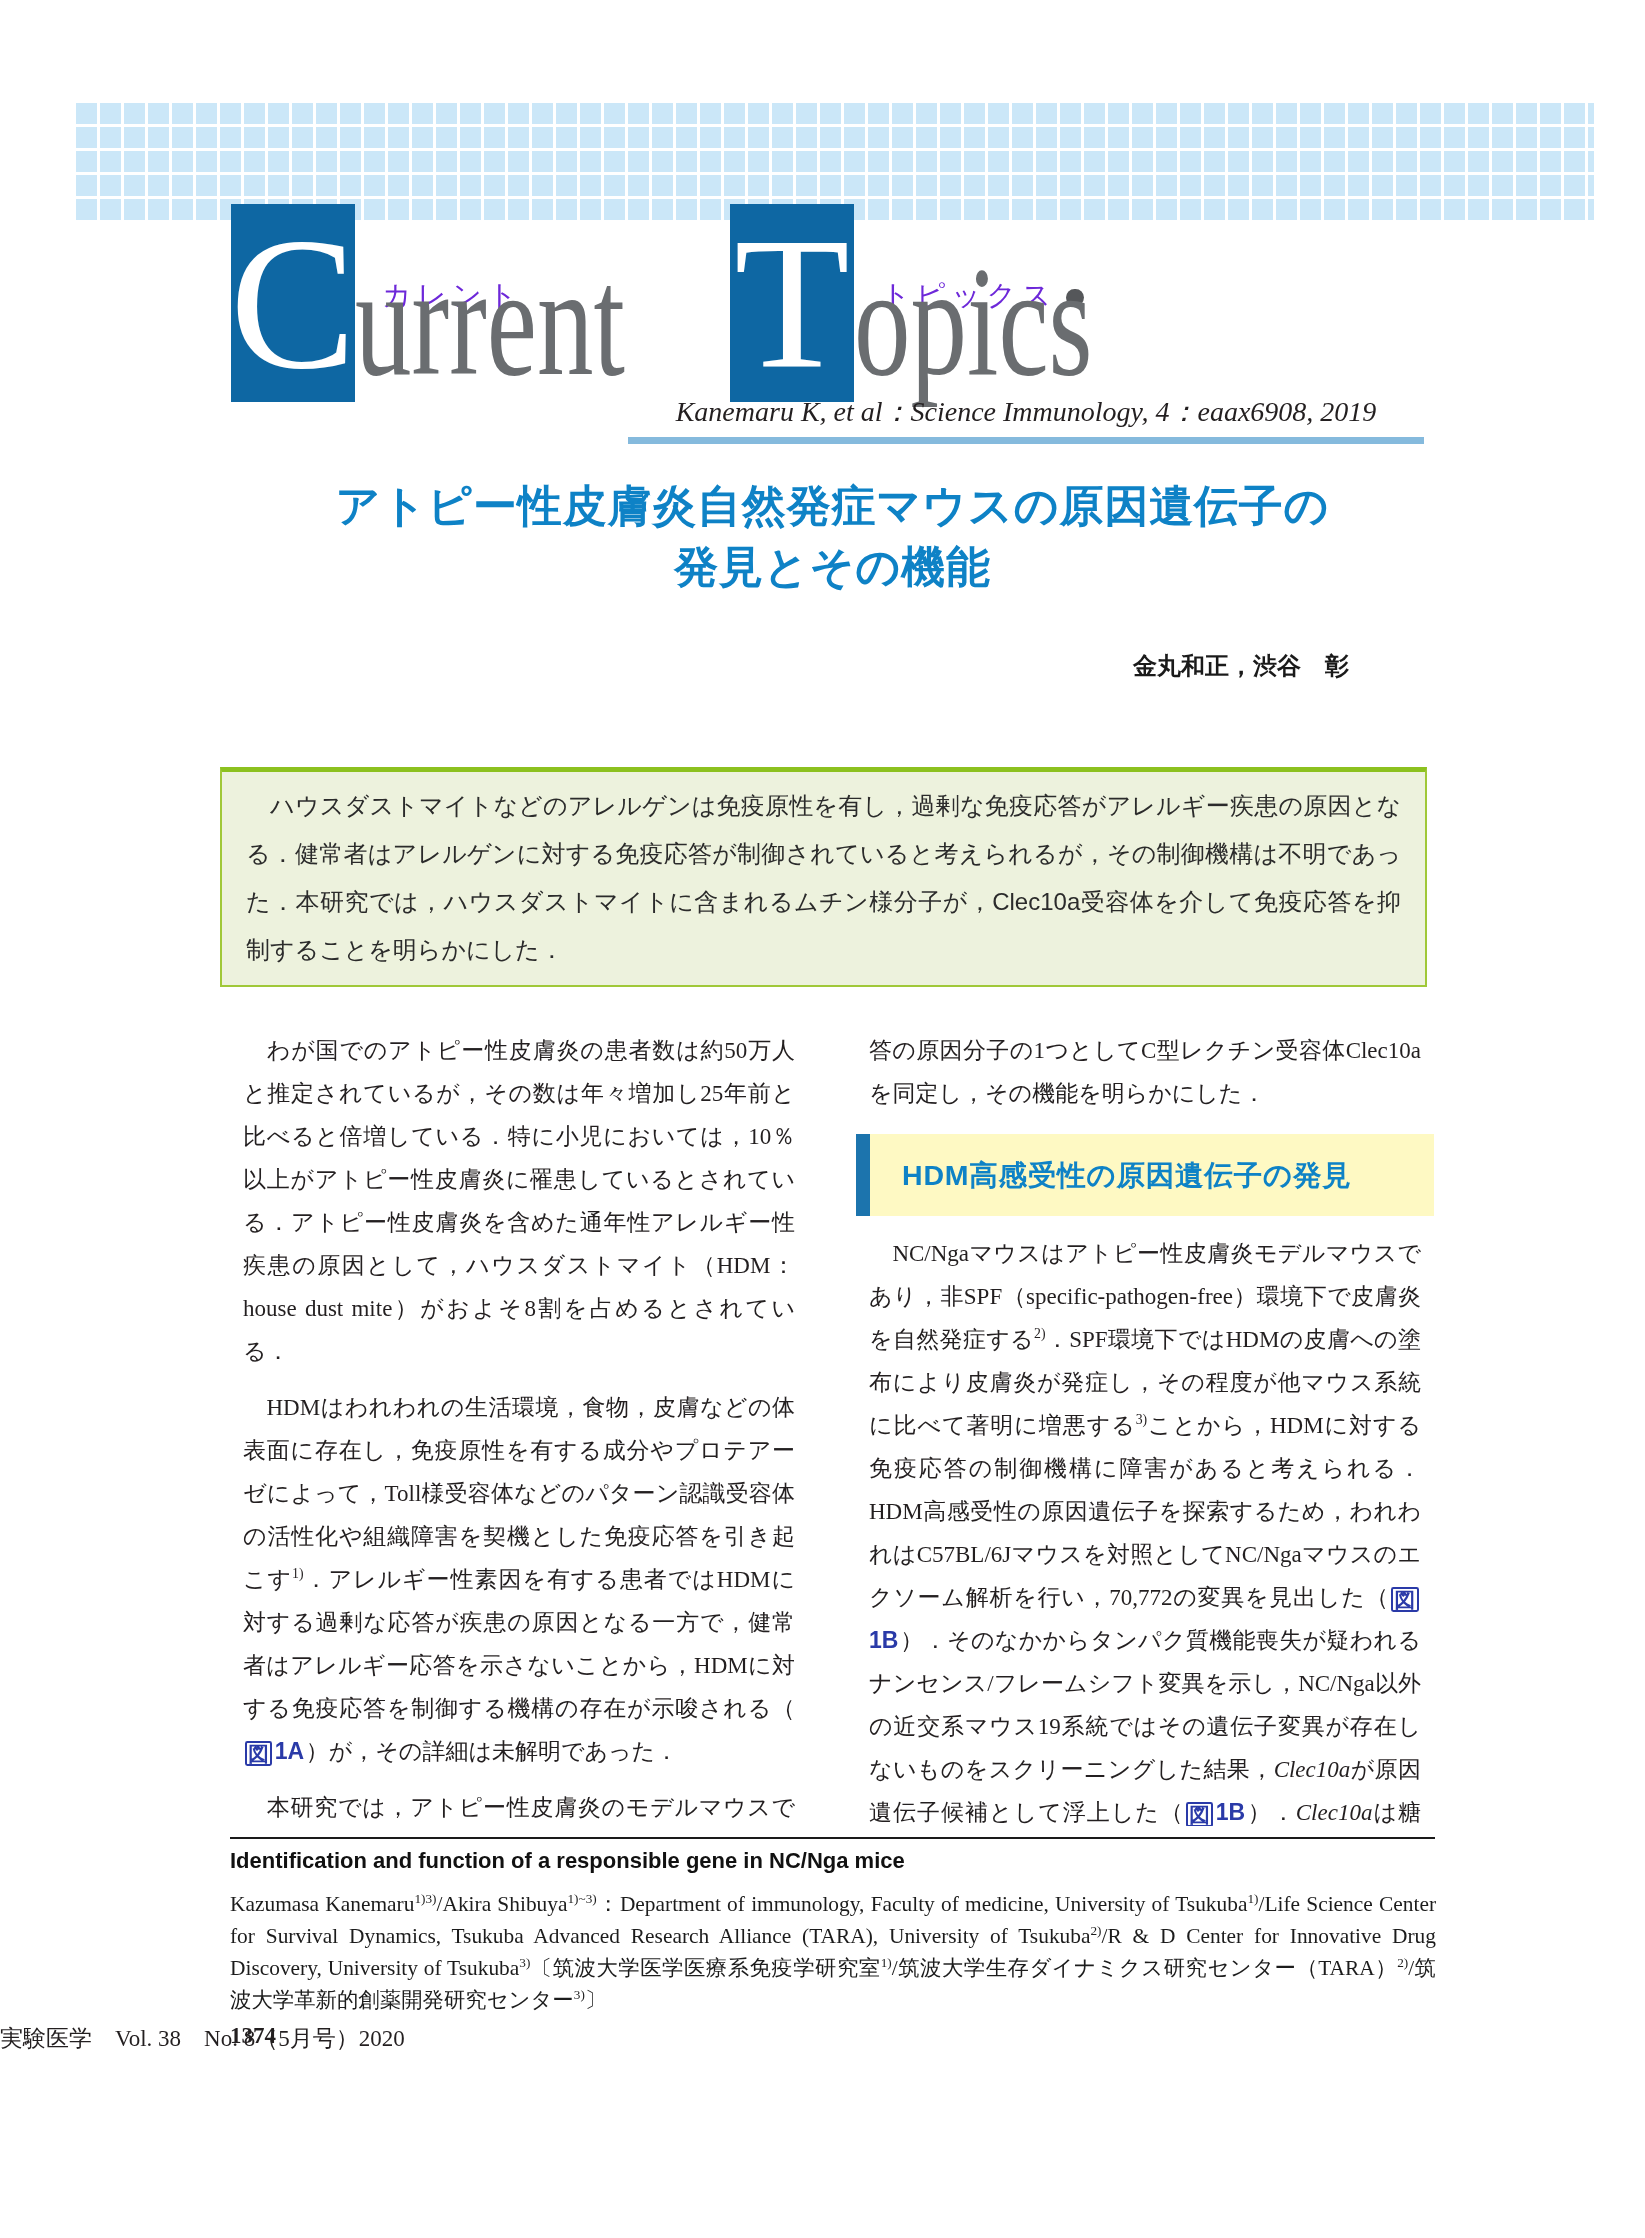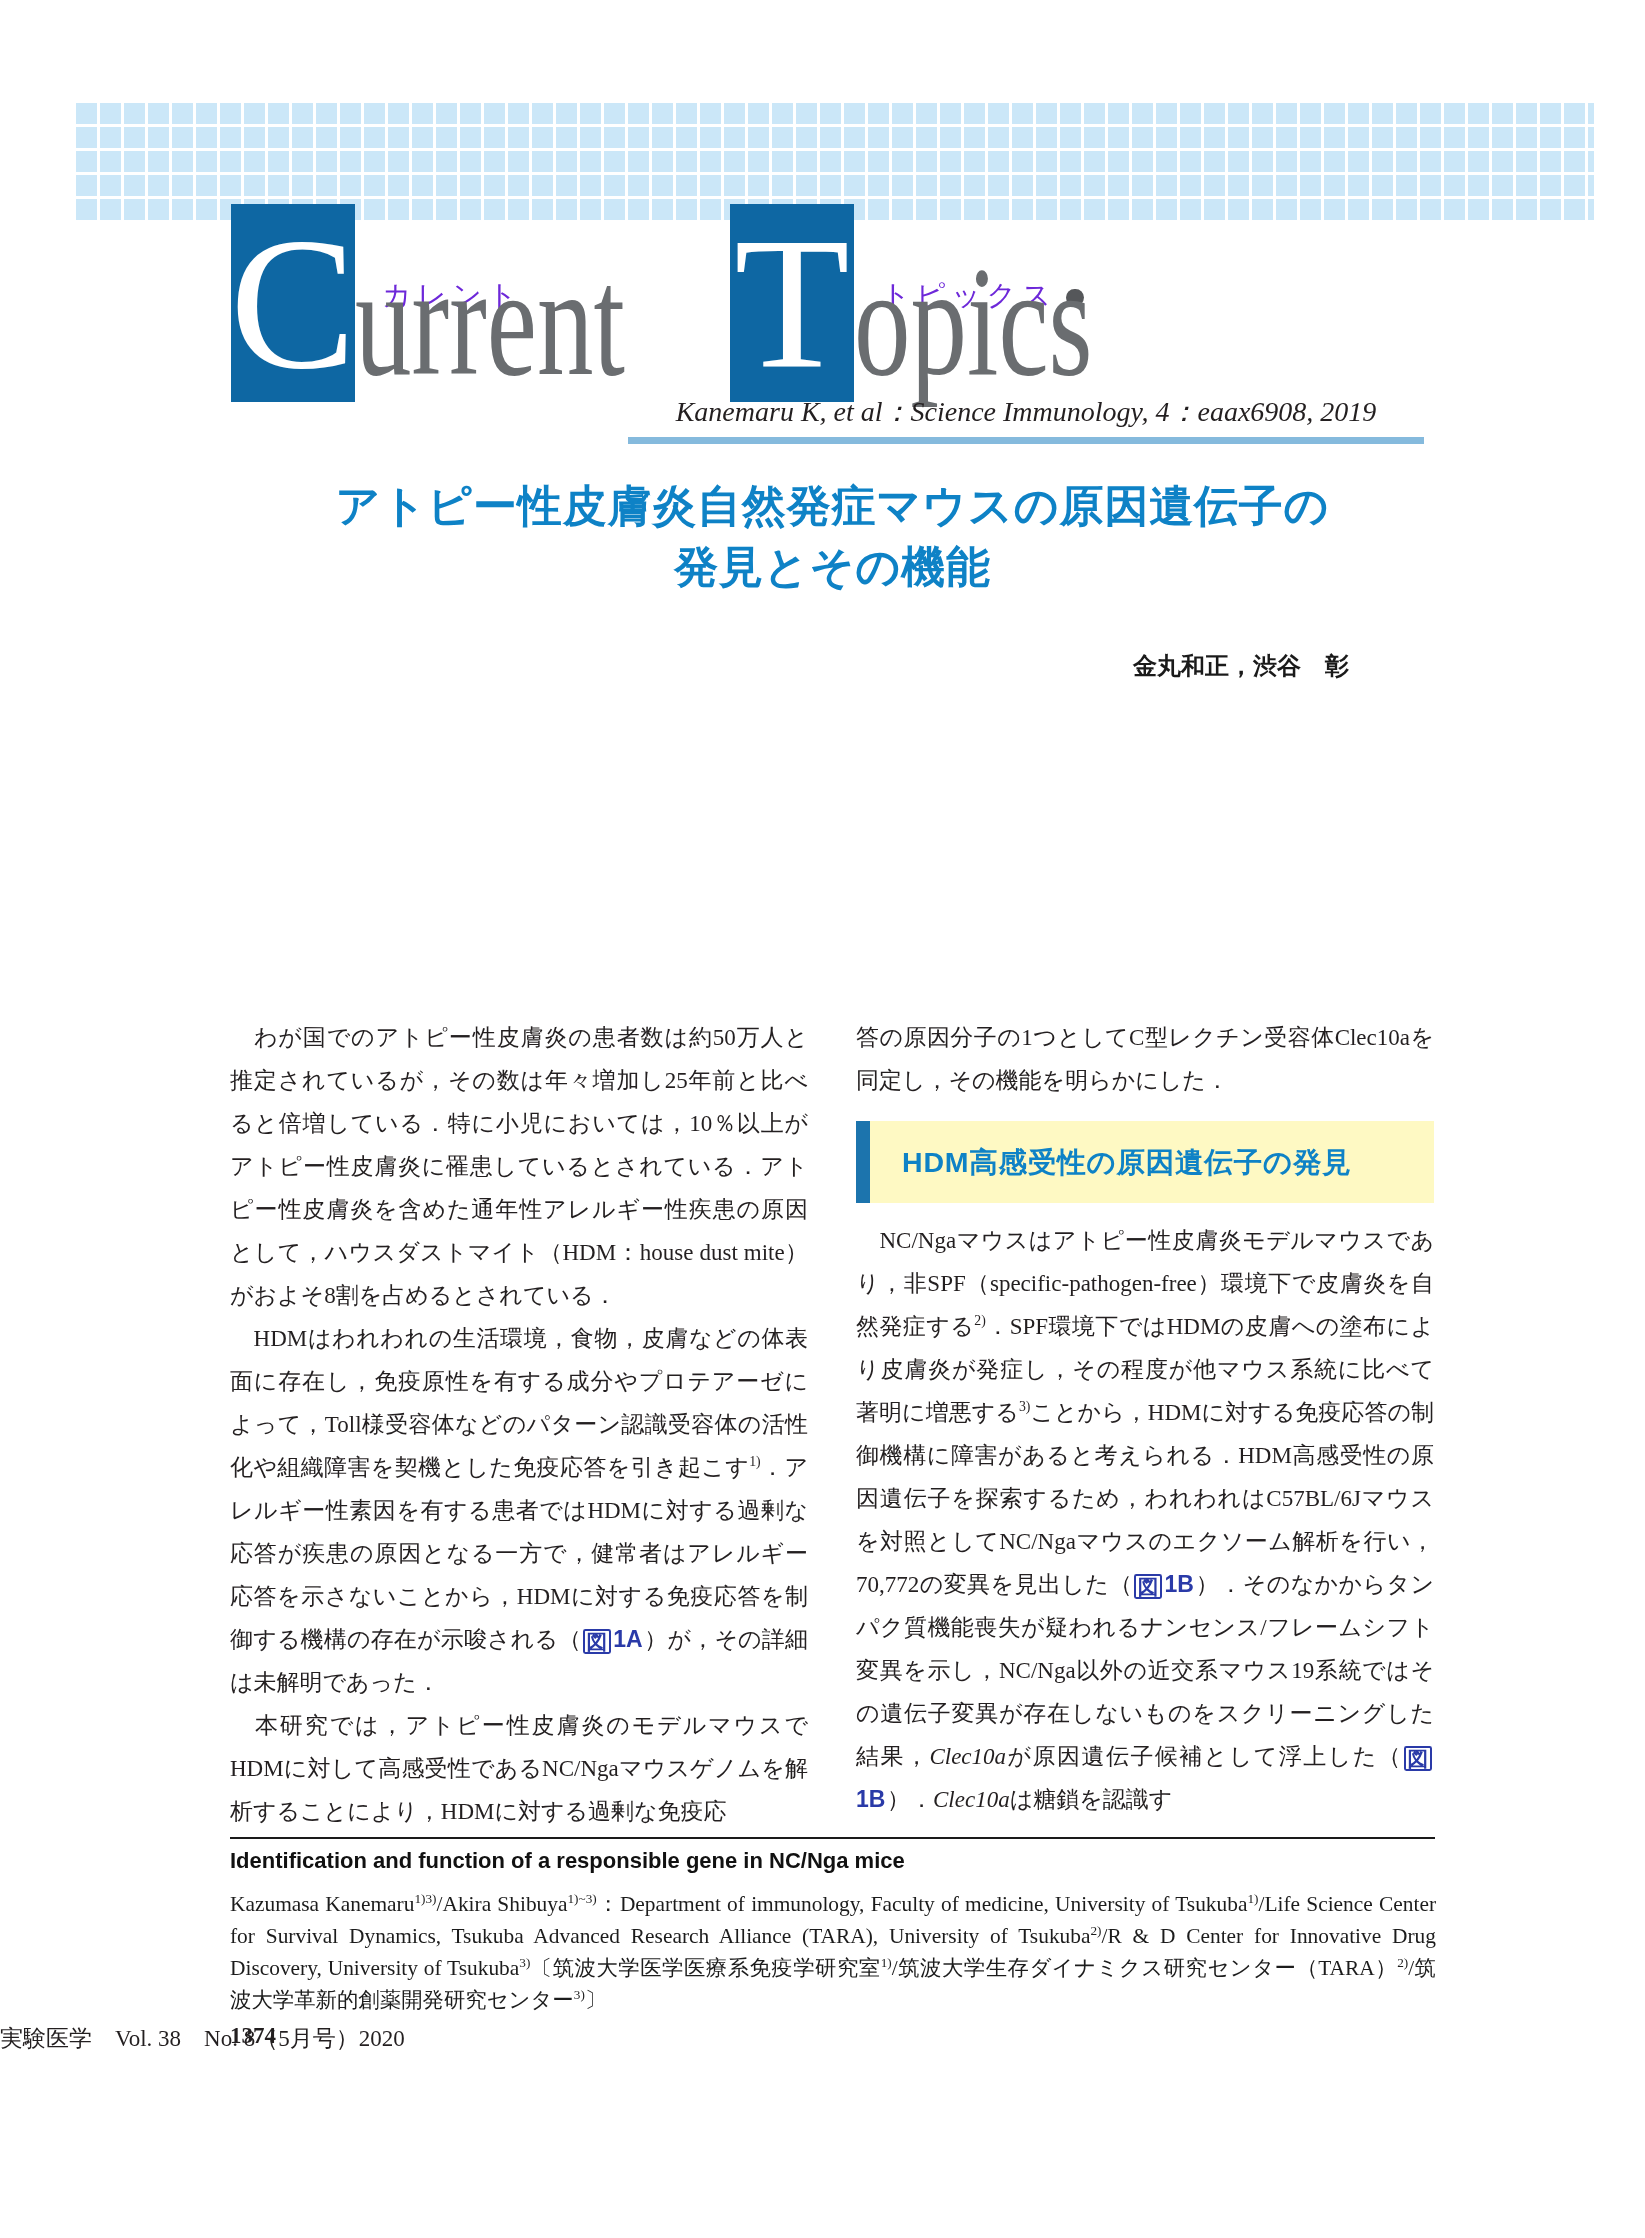--- a/index.html
+++ b/index.html
@@ -70,21 +70,21 @@
     font-size:24px; line-height:48px; color:#2b2b2b; text-align:justify;
   }
 
   
   .col {
     position:absolute; top:1016px; width:578px; height:810px; overflow:hidden;
     font-size:23px; line-height:43px; text-align:justify;
   }
   .col-left  { left:230px; }
   .col-right { left:856px; }
-  .col p { margin:0; }
+  .col p { margin:13px; }
 
   .sec-head {
     position:relative; display:flex; align-items:center; height:82px;
     background:#fef9c3; margin:19px 0 16px 0; padding-left:46px; box-sizing:border-box;
   }
   .sec-bar { position:absolute; left:0; top:0; bottom:0; width:13.5px; background:#1c74ad; }
   .sec-txt {
     font-family:"Liberation Sans","DejaVu Sans",sans-serif; font-weight:bold;
     font-size:28.5px; color:#0e82c6; letter-spacing:0.8px;
   }
@@ -148,20 +148,23 @@
     <span>Kanemaru K, et al：Science Immunology, 4：eaax6908, 2019</span>
   </div>
 
   <h1 class="title">
     <span class="tl">アトピー性皮膚炎自然発症マウスの原因遺伝子の</span>
     <span class="tl">発見とその機能</span>
   </h1>
 
   <div class="authors">金丸和正，渋谷　彰</div>
 
+  <div class="abstract">
+    <p class="abs-text">　ハウスダストマイトなどのアレルゲンは免疫原性を有し，過剰な免疫応答がアレルギー疾患の原因となる．健常者はアレルゲンに対する免疫応答が制御されていると考えられるが，その制御機構は不明であった．本研究では，ハウスダストマイトに含まれるムチン様分子が，Clec10a受容体を介して免疫応答を抑制することを明らかにした．</p>
+  </div>
 
   <div class="col col-left">
     <p>　わが国でのアトピー性皮膚炎の患者数は約50万人と推定されているが，その数は年々増加し25年前と比べると倍増している．特に小児においては，10％以上がアトピー性皮膚炎に罹患しているとされている．アトピー性皮膚炎を含めた通年性アレルギー性疾患の原因として，ハウスダストマイト（HDM：house dust mite）がおよそ8割を占めるとされている．</p>
     <p><span>　HDMはわれわれの生活環境，食物，皮膚などの体表面に存在し，免疫原性を有する成分やプロテアーゼによって，Toll様受容体などのパターン認識受容体の活性化や組織障害を契機とした免疫応答を引き起こす</span><span class="sup">1)</span><span>．アレルギー性素因を有する患者ではHDMに対する過剰な応答が疾患の原因となる一方で，健常者はアレルギー応答を示さないことから，HDMに対する免疫応答を制御する機構の存在が示唆される（</span><span class="figbox">図</span><span class="figlink">1A</span><span>）が，その詳細は未解明であった．</span></p>
     <p>　本研究では，アトピー性皮膚炎のモデルマウスでHDMに対して高感受性であるNC/Ngaマウスゲノムを解析することにより，HDMに対する過剰な免疫応</p>
   </div>
 
   <div class="col col-right">
     <p>答の原因分子の1つとしてC型レクチン受容体Clec10aを同定し，その機能を明らかにした．</p>
     <div class="sec-head">

